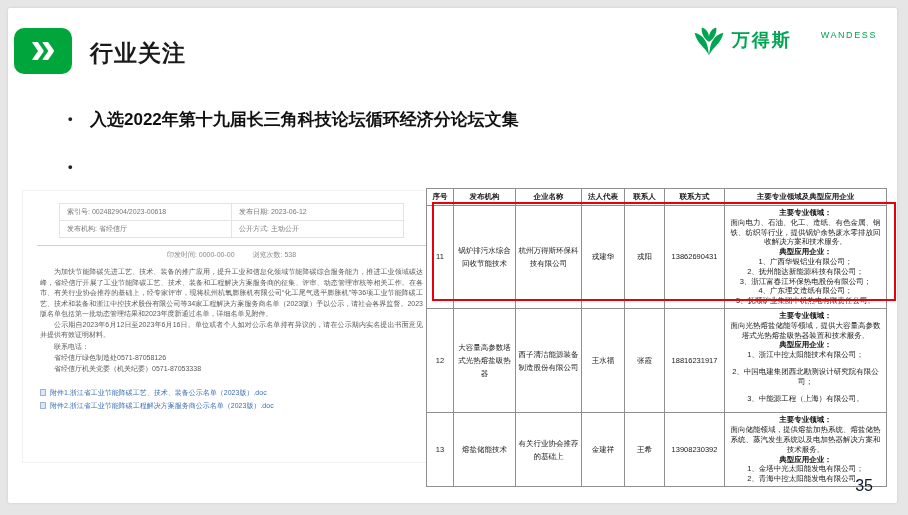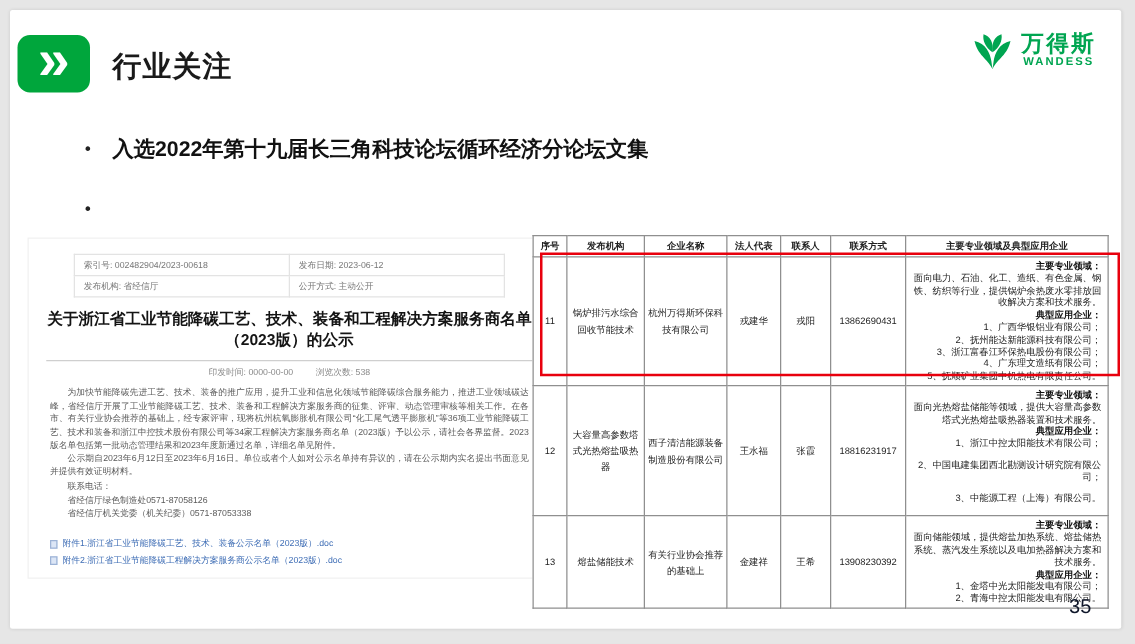--- a/index.html
+++ b/index.html
@@ -6,23 +6,23 @@
   body { font-family:"Liberation Sans","DejaVu Sans",sans-serif; background:#d9d9d9; }
   .canvas { position:relative; width:908px; height:515px; background:#e6e6e6; overflow:hidden; }
   .slide { position:absolute; left:8px; top:8px; width:889px; height:495px; background:#ffffff; border-radius:2px; box-shadow:0 0 3px rgba(0,0,0,.12); }
 
   
   .chev-box { position:absolute; left:6px; top:20px; width:58px; height:46px; background:#00A63C; border-radius:10px; display:flex; align-items:center; justify-content:center; }
   .chev-box .glyph { color:#fff; font-size:46px; font-weight:700; line-height:1; margin-top:-8px; }
   .page-title { position:absolute; left:82px; top:30px; font-size:23px; font-weight:700; color:#1a1a1a; letter-spacing:1px; }
   .logo { position:absolute; right:20px; top:14px; display:flex; align-items:center; gap:5px; }
   .logo svg { width:36px; height:36px; }
-  .logo-text { display:flex; flex-direction:column; line-height:1.05;align-items:center; }
+  .logo-text { display:flex; flex-direction:row; line-height:1.05; }
   .logo-cn { font-size:18px; font-weight:700; color:#00A551; letter-spacing:2px; }
-  .logo-en { font-size:9px; font-weight:700; color:#00A551; letter-spacing:1.6px; }
+  .logo-en { font-size:9px; font-weight:400; color:#00A551; letter-spacing:1.6px;margin-left:29px; }
 
   
   .bullets { position:absolute; left:60px; top:100px; width:720px; list-style:none; }
   .bullets li { display:flex; font-size:17px; font-weight:700; color:#111; margin-bottom:25px; }
   .bullets .dot { width:22px; font-size:13px; padding-top:3px; color:#222; }
 
   
   .doc { position:absolute; left:14px; top:182px; width:419px; height:273px; background:#fff; border:1px solid #f1f1f1; overflow:hidden; }
   .doc-info { border-collapse:collapse; margin:12px auto 0; width:345px; }
   .doc-info td { border:1px solid #e3e3e3; font-size:7px; color:#777; padding:3px 7px; width:50%; }
@@ -36,21 +36,21 @@
   .doc-contact div { text-indent:14px; }
   .doc-atts { margin:12px 17px 0; font-size:7px; line-height:13px; }
   .doc-att { color:#3E6DB5; cursor:pointer; display:flex; align-items:center; }
   .att-ic { display:inline-block; width:6px; height:7px; border:1px solid #9db3d6; background:#dce6f6; margin-right:4px; flex:0 0 auto; }
 
   
   .gov-table { position:absolute; left:418px; top:180px; width:460px; border-collapse:collapse; table-layout:fixed; background:#fff; }
   .gov-table th, .gov-table td { border:1px solid #8f8f8f; font-size:7.5px; color:#222; }
   .gov-table th { font-weight:700; padding:3px 1px; text-align:center; }
   .gov-table td { text-align:center; padding:2px 1px; vertical-align:middle; line-height:13px; }
-  .gov-table td.detail { text-align:right; vertical-align:top; padding:2px 5px; line-height:9.8px; }
+  .gov-table td.detail { text-align:center; vertical-align:top; padding:2px 5px; line-height:9.8px; }
   .detail .lab { font-weight:700; color:#111; }
   .detail ul { list-style:none; }
   .detail ul.spaced li { margin-bottom:7px; }
   .c-no{width:27px;} .c-prod{width:62px;} .c-comp{width:66px;} .c-legal{width:43px;} .c-cont{width:40px;} .c-phone{width:60px;} .c-det{width:162px;}
 
   .red-box { position:absolute; left:424px; top:194px; width:464px; height:99px; border:2px solid #e8000d; pointer-events:none; }
 
   .page-num { position:absolute; right:24px; bottom:8px; font-size:16px; color:#0f172a; }
 </style>
 </head>
@@ -93,21 +93,20 @@
             <tr>
           <td>索引号: 002482904/2023-00618</td>
           <td>发布日期: 2023-06-12</td>
         </tr>
         <tr>
           <td>发布机构: 省经信厅</td>
           <td>公开方式: 主动公开</td>
         </tr>
       </tbody>
         </table>
-      <div class="doc-title">关于浙江省工业节能降碳工艺、技术、装备和工程解决方案服务商名单（2023版）的公示</div>
       <div class="doc-rule"></div>
       <div class="doc-meta">
         <span>印发时间: 0000-00-00</span>
         <span>浏览次数: 538</span>
       </div>
       <div class="doc-body">
         <p>为加快节能降碳先进工艺、技术、装备的推广应用，提升工业和信息化领域节能降碳综合服务能力，推进工业领域碳达峰，省经信厅开展了工业节能降碳工艺、技术、装备和工程解决方案服务商的征集、评审、动态管理审核等相关工作。在各市、有关行业协会推荐的基础上，经专家评审，现将杭州杭氧膨胀机有限公司“化工尾气透平膨胀机”等36项工业节能降碳工艺、技术和装备和浙江中控技术股份有限公司等34家工程解决方案服务商名单（2023版）予以公示，请社会各界监督。2023版名单包括第一批动态管理结果和2023年度新通过名单，详细名单见附件。</p>
         <p>公示期自2023年6月12日至2023年6月16日。单位或者个人如对公示名单持有异议的，请在公示期内实名提出书面意见并提供有效证明材料。</p>
       </div>
       <div class="doc-contact">

